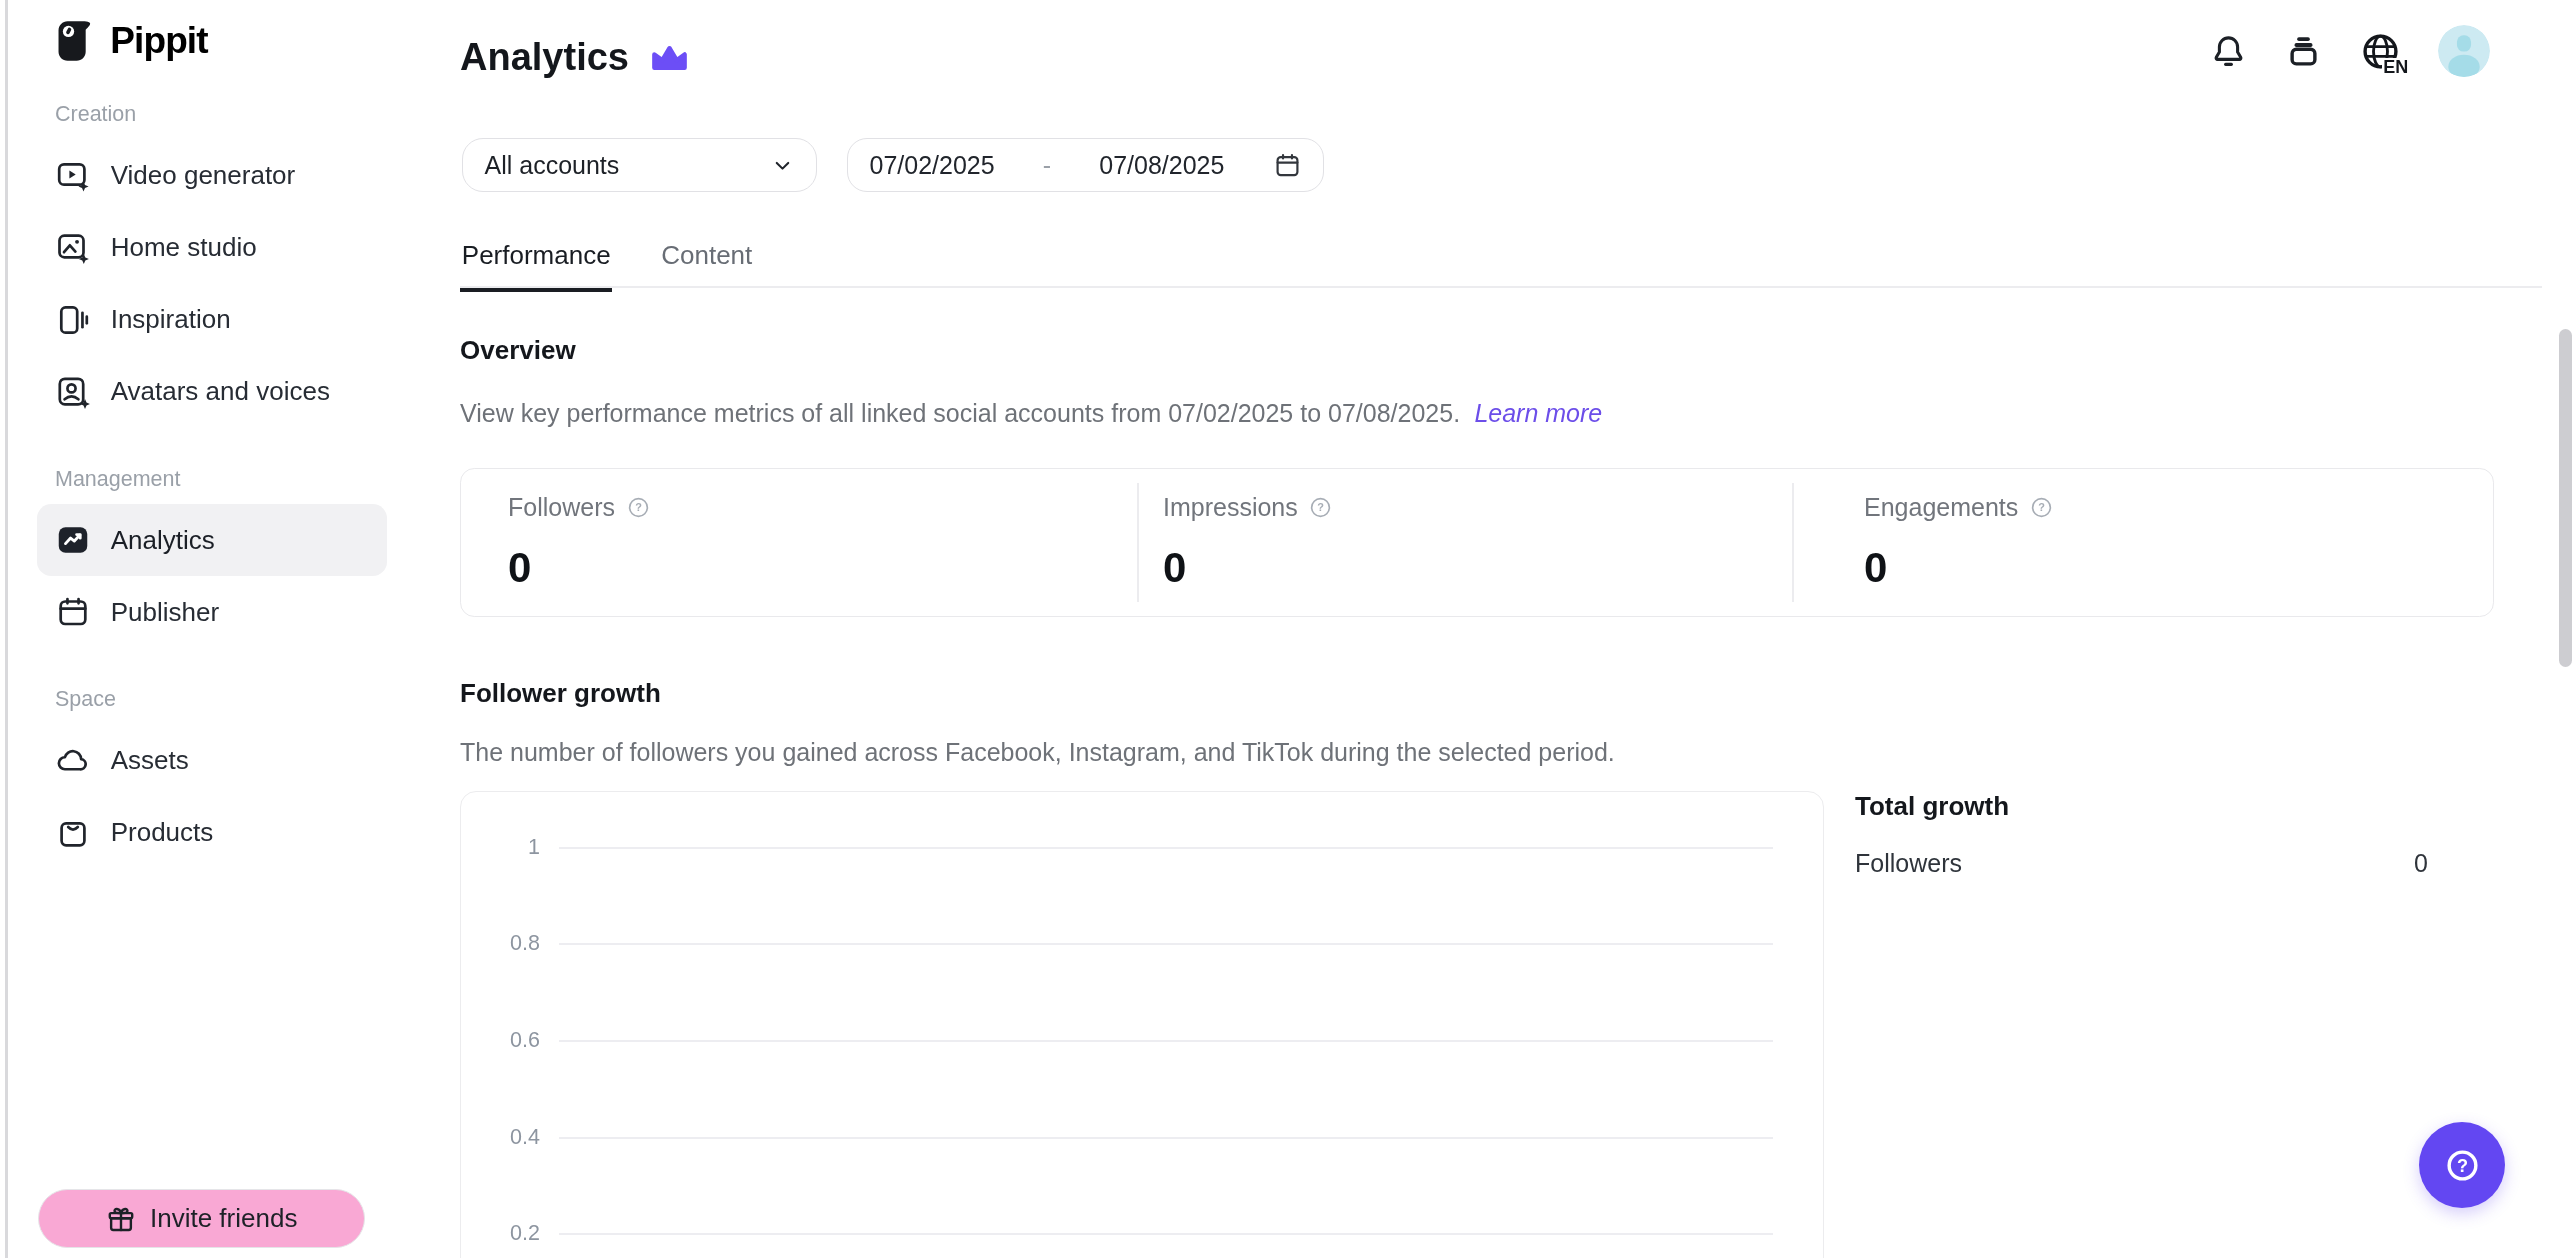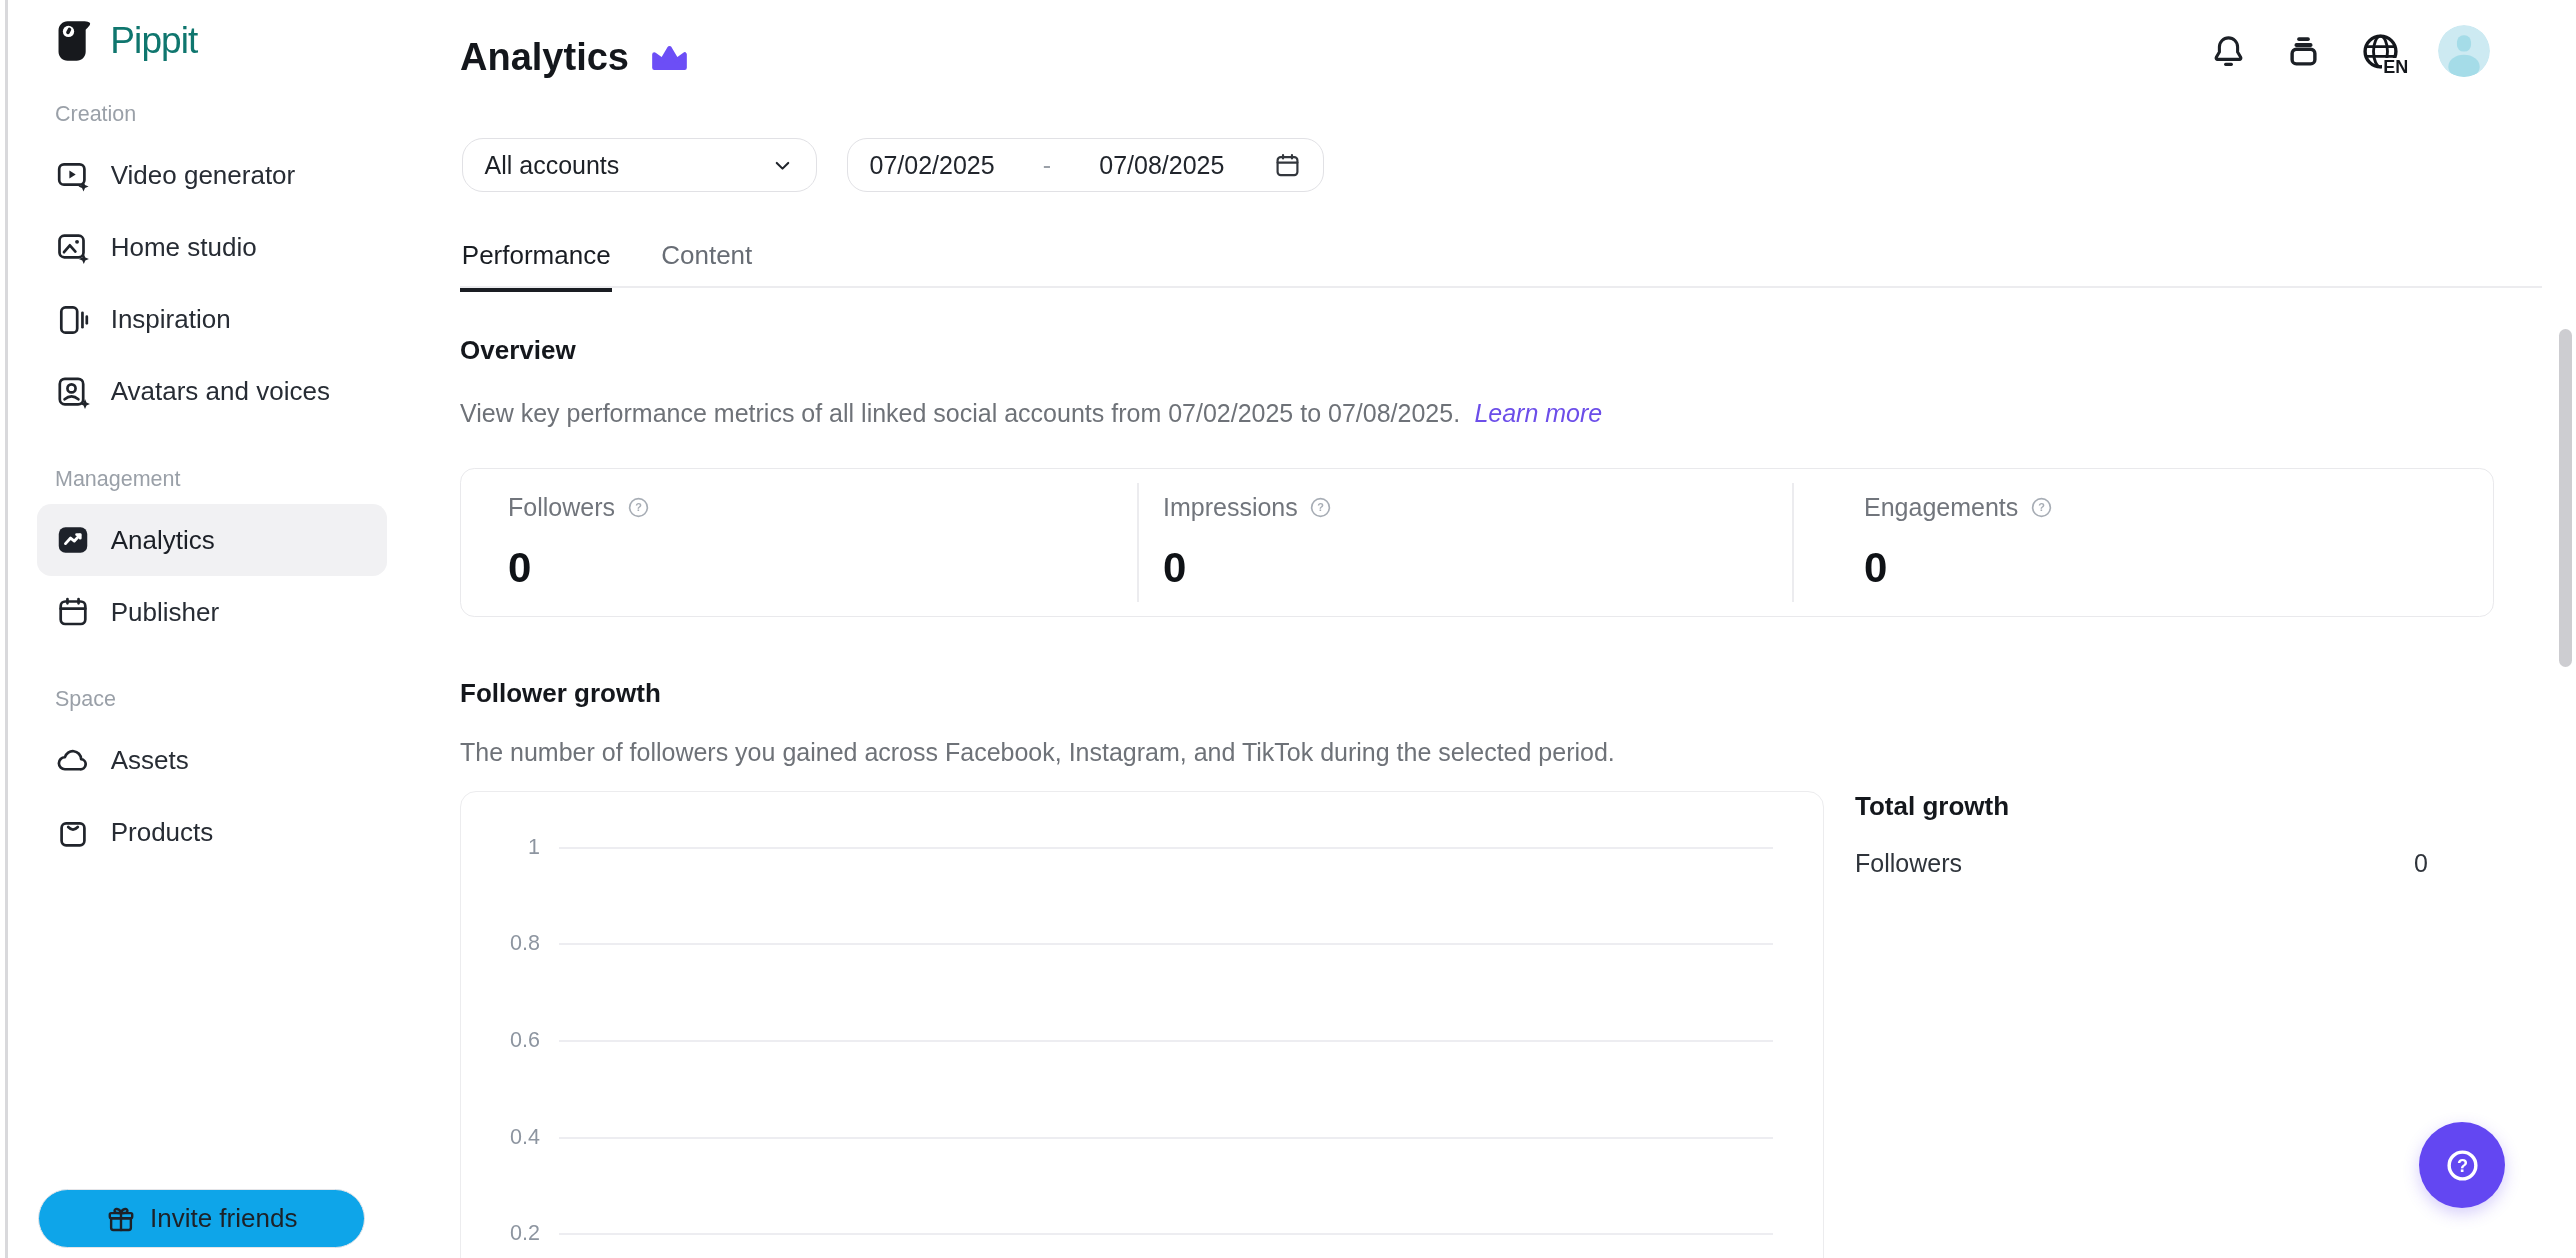--- a/index.html
+++ b/index.html
@@ -7,29 +7,29 @@
     width:2576px;height:1258px;overflow:hidden;background:#ffffff;
     font-family:"Liberation Sans",sans-serif;color:#16191e;position:relative;
   }
   svg{display:block;}
   
   .window-edge{position:absolute;left:5.4px;top:0;width:2.7px;height:100%;background:#d9d9dc;}
   .page-scrollbar{position:absolute;right:4.5px;top:329px;width:12.5px;height:338px;border-radius:7.2px;background:#cdcdd1;}
   
   .sidebar{position:absolute;left:8px;top:0;width:383px;height:100%;background:#fff;box-sizing:border-box;padding:18px 0 0 47px;}
   .logo{display:flex;align-items:center;gap:14.3px;height:45px;}
-  .logo-text{font-size:37px;font-weight:400;letter-spacing:-0.9px;color:#0f766e;}
+  .logo-text{font-size:37px;font-weight:700;letter-spacing:-0.9px;color:#000000;}
   .nav{margin-top:39px;}
   .nav-item{display:flex;align-items:center;gap:19.7px;height:72px;padding:0 18px;margin-left:-18px;width:314px;border-radius:14.3px;cursor:pointer;}
   .nav-item.active{background:#f1f1f3;}
   .nav-label{font-size:26px;color:#272c34;}
   .nav-item.active .nav-label{font-weight:500;color:#1b1f26;}
   .section-label{margin-top:39px;margin-bottom:12.5px;font-size:21.5px;color:#9aa0a8;}
   .invite-btn{position:absolute;left:29.5px;bottom:9.8px;width:327px;height:59px;border:1.8px solid #e5e5e8;border-radius:30px;
-    display:flex;align-items:center;justify-content:center;gap:13.4px;background:#0ea5e9;cursor:pointer;box-sizing:border-box;}
+    display:flex;align-items:center;justify-content:center;gap:13.4px;background:#f9a8d4;cursor:pointer;box-sizing:border-box;}
   .invite-label{font-size:26px;font-weight:500;color:#1d2127;}
   
   .page-title{position:absolute;left:460px;top:36px;display:flex;align-items:center;gap:18px;}
   .page-title-text{font-size:38px;font-weight:700;color:#14171c;}
   .header-icons{position:absolute;top:25px;right:86px;display:flex;align-items:center;gap:36px;}
   .icon-btn{cursor:pointer;display:flex;align-items:center;justify-content:center;}
   .globe-wrap{position:relative;}
   .globe-en{position:absolute;right:-7.2px;bottom:-3.6px;background:#fff;padding:0 0.9px;font-size:18px;font-weight:700;color:#14171c;line-height:1;}
   .avatar{width:52px;height:52px;border-radius:50%;overflow:hidden;cursor:pointer;}
   

